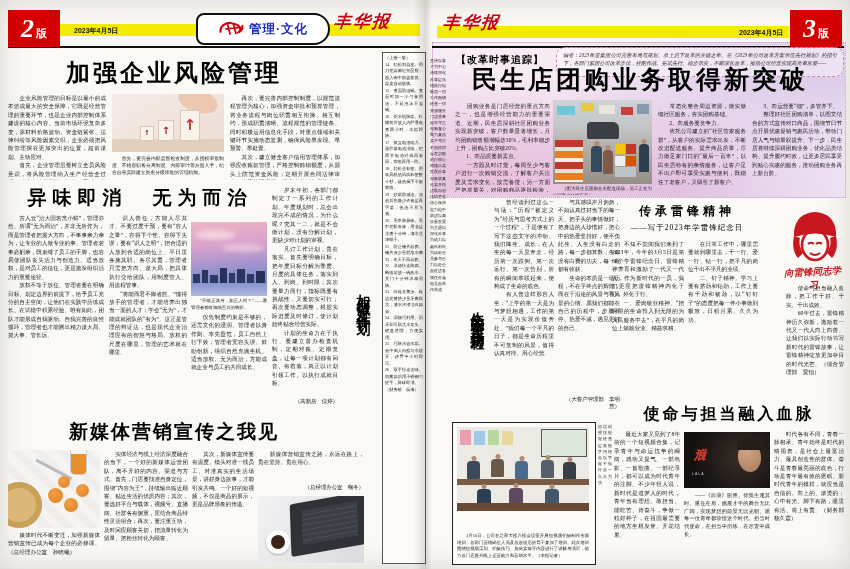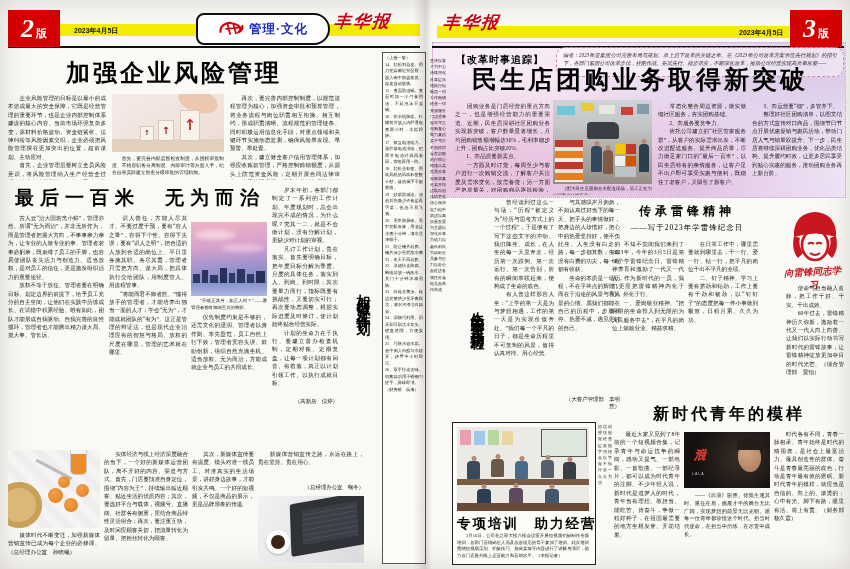--- a/index.html
+++ b/index.html
@@ -73,21 +73,21 @@
       <div class="abs" style="left:0;bottom:0;width:112px;height:13px;background:#e0d0bd;"></div>
       <div class="abs" style="left:66px;top:-4px;width:40px;height:22px;background:#ecc8b0;border-radius:46%;transform:rotate(18deg);"></div>
       <div class="abs" style="left:28px;top:32px;width:12px;height:13px;background:#f8f3ea;border:.5px solid #d8c8b8;text-align:center;font:700 7px/13px 'DejaVu Sans',sans-serif;color:#7a1f1f;">↑</div>
       <div class="abs" style="left:46px;top:26px;width:14px;height:19px;background:#f8f3ea;border:.5px solid #d8c8b8;text-align:center;font:700 10px/19px 'DejaVu Sans',sans-serif;color:#9a2525;">↑</div>
       <div class="abs" style="left:68px;top:16px;width:18px;height:29px;background:#f8f3ea;border:.5px solid #d8c8b8;text-align:center;font:700 15px/29px 'DejaVu Sans',sans-serif;color:#c03030;">↑</div>
     </div>
     <div class="abs cap" style="left:112px;top:155px;width:112px;height:26px;">　　首先，要完善内部监督检查制度，从授权审批制度、不相容职务分离制度、内部审计等方面入手，结合自身实际建立资金分级审批的管理机制。</div>
     <div class="abs col" style="left:230px;top:94px;width:110px;height:86px;">　　再次，要完善内部控制制度，以规范流程管理为核心，加强资金审批和预算管理，将业务流程与岗位职责相互衔接、相互制约，形成职责清晰、流程规范的管理链条。同时积极运用信息化手段，对重点领域和关键环节实施动态监测，确保风险早发现、早预警、早处置。
 　　其次，建立健全客户信用管理体系，加强应收账款管理，严格控制赊销额度，从源头上防范资金风险；定期开展合同法律审查，堵塞管理漏洞，提升企业抵御风险的能力，推动企业发展行稳致远。</div>
 
-    <div class="abs hl-kai" style="left:8px;top:185px;width:264px;font-size:19px;letter-spacing:6px;">最后一百米　无为而治</div>
+    <div class="abs hl-kai" style="left:8px;top:185px;width:264px;font-size:19px;letter-spacing:6px;">异味即消　无为而治</div>
     <div class="abs col" style="left:8px;top:214px;width:96px;height:204px;">　　古人云“治大国若烹小鲜”，管理亦然。所谓“无为而治”，并非无所作为，而是管理者把握大方向，不事事亲力亲为，让专业的人做专业的事。管理者若事必躬亲，既束缚了员工的手脚，也容易使团队丧失活力与创造力。适当放权，是对员工的信任，更是激发组织活力的重要途径。
 　　放权不等于放任。管理者要在明确目标、划定边界的前提下，给予员工充分的自主空间，让他们在实践中历练成长、在试错中积累经验。唯有如此，团队才能形成自我驱动、自我完善的良性循环，管理者也才能腾出精力谋大局、抓大事、管长远。</div>
     <div class="abs col" style="left:109px;top:214px;width:78px;height:204px;">　　识人善任，方能人尽其才。不要过度干预，要有“容人之量”，容得下个性、容得下失误；要有“识人之明”，把合适的人放到合适的岗位上。平日里各施其职、各尽其责，管理者只需把方向、谋大局，把具体执行交给团队，用制度管人、用流程管事。
 　　“将能而君不御者胜。”懂得放手的管理者，才能培养出独当一面的人才；学会“无为”，才能成就团队的“有为”。这正是管理的辩证法，也是现代企业治理应有的智慧与格局。放权的尺度在哪里，管理的艺术就在哪里。</div>
     <div class="abs photo" style="left:191px;top:222px;width:76px;height:74px;background:linear-gradient(175deg,#f0b4c4 0%,#d8a2cc 32%,#9a92cc 62%,#6e86c6 88%);">
       <div class="abs" style="left:4px;top:8px;width:40px;height:10px;background:rgba(255,235,240,.6);border-radius:50%;filter:blur(2px);"></div>
       <div class="abs" style="left:30px;top:22px;width:44px;height:8px;background:rgba(255,225,235,.5);border-radius:50%;filter:blur(2px);"></div>
       <div class="abs" style="left:0;top:44px;width:76px;height:18px;background:
         linear-gradient(#2e3a66,#2e3a66) 2px 8px/7px 10px no-repeat,
         linear-gradient(#2a3560,#2a3560) 11px 4px/6px 14px no-repeat,
@@ -101,20 +101,21 @@
     </div>
     <div class="abs cap" style="left:191px;top:298px;width:76px;height:13px;font-size:4.4px;">　　“不能正其身，如正人何？”——愿管理者都有海纳百川的胸怀。</div>
     <div class="abs col" style="left:191px;top:313px;width:76px;height:105px;">　　仅凭制度约束是不够的，还需文化的浸润。管理者以身作则、率先垂范，员工自然上行下效；管理者宽容失误、鼓励创新，组织自然充满生机。适当放权、无为而治，方能成就企业与员工的共同成长。</div>
 
     <div class="abs col" style="left:272px;top:186px;width:66px;height:210px;">　　岁末年初，各部门都制定了一系列的工作计划。年度规划时，总会出现完不成的情况，为什么呢？究其一二，就是不会做计划，没有分解计划，更缺少对计划的审视。
 　　凡订工作计划，贵在落实。首先要明确目标，把年度目标分解为季度、月度的具体任务，落实到人、到岗、到时限；其次要量力而行，指标既要有挑战性，又要切实可行；再次要动态调整，根据实际进度及时修订，使计划始终贴合经营实际。
 　　计划的生命力在于执行。要建立督办检查机制，定期对账、定期复盘，让每一项计划都有回音、有着落，真正以计划引领工作、以执行成就目标。</div>
     <div class="abs attr" style="left:272px;top:398px;width:66px;">（高新店　仪婷）</div>
     <div class="abs hl-kai vert" style="left:344px;top:214px;width:28px;height:170px;font-size:14px;letter-spacing:4px;">如何做好工作计划</div>
 
+    <div class="abs hl-hei" style="left:8px;top:419px;width:332px;font-size:19px;letter-spacing:2px;">新媒体营销宣传之我见</div>
     <div class="abs photo" style="left:8px;top:450px;width:92px;height:78px;background:repeating-linear-gradient(45deg,#f5f4f2 0 8px,#efeeec 8px 16px);">
       <div class="abs" style="left:-12px;top:32px;width:46px;height:46px;border-radius:50%;background:#dcb878;box-shadow:inset 0 0 0 6px #c8a058;"></div>
       <div class="abs" style="left:26px;top:18px;width:40px;height:3px;background:#b8bcc0;transform:rotate(28deg);"></div>
       <div class="abs" style="left:40px;top:38px;width:15px;height:15px;border-radius:50%;background:radial-gradient(circle at 35% 35%,#f2a048,#e07d20);"></div>
       <div class="abs" style="left:56px;top:48px;width:14px;height:14px;border-radius:50%;background:radial-gradient(circle at 35% 35%,#f2a048,#e07d20);"></div>
       <div class="abs" style="left:68px;top:34px;width:13px;height:13px;border-radius:50%;background:radial-gradient(circle at 35% 35%,#f2a048,#e07d20);"></div>
       <div class="abs" style="left:50px;top:26px;width:12px;height:12px;border-radius:50%;background:radial-gradient(circle at 35% 35%,#f2a048,#df7d20);"></div>
       <div class="abs" style="left:62px;top:0px;width:15px;height:24px;border:1px solid #ccc;border-top:none;border-radius:0 0 5px 5px;background:linear-gradient(#f6f4f1 18%,#e88f2c 18%);"></div>
     </div>
     <div class="abs col" style="left:8px;top:531px;width:92px;height:32px;">　　媒体时代不断变迁，加强新媒体营销宣传已成为每个企业的必修课。（总经理办公室　孙晓曦）</div>
@@ -236,27 +237,26 @@
         <div class="person" style="left:34px;top:32px;width:13px;height:18px;background:#6a5a4a;"></div>
         <div class="person" style="left:58px;top:34px;width:13px;height:18px;background:#4a6a8a;"></div>
         <div class="person" style="left:84px;top:33px;width:13px;height:18px;background:#55606a;"></div>
         <div class="person" style="left:106px;top:35px;width:13px;height:18px;background:#3a3f45;"></div>
         <div class="abs" style="left:0;top:52px;width:132px;height:6px;background:#7a5a42;"></div>
         <div class="person" style="left:20px;top:62px;width:14px;height:16px;background:#2c3e50;"></div>
         <div class="person" style="left:52px;top:61px;width:14px;height:16px;background:#5d4a5e;"></div>
         <div class="person" style="left:88px;top:62px;width:14px;height:16px;background:#44566a;"></div>
         <div class="abs" style="left:0;top:76px;width:132px;height:8px;background:#6a4a36;"></div>
       </div>
-      <div class="abs hl-hei" style="left:4px;top:92px;width:132px;font-size:13.5px;letter-spacing:2px;">专项培训　助力经营</div>
       <div class="abs cap" style="left:4px;top:110px;width:132px;height:27px;font-size:4.4px;">　　3月16日，公司在总部大楼六楼会议室开展短视频拍摄制作专项培训，各部门营销岗位人员及各连锁店的骨干参加了培训。此次培训围绕短视频策划、拍摄技巧、剪辑实操等内容进行了讲解与演示，助力各门店提升线上运营能力和营销水平。（本报记者）</div>
     </div>
 
     <div class="abs tiny" style="left:173px;top:424px;width:14px;height:138px;font-size:4px;">抓培训强技能促经营提效能学用结合以学促干知行合一久久为功</div>
 
-    <div class="abs hl-hei" style="left:189px;top:404px;width:230px;font-size:16px;letter-spacing:3px;">新时代青年的模样</div>
+    <div class="abs hl-hei" style="left:189px;top:404px;width:230px;font-size:16px;letter-spacing:3px;">使命与担当融入血脉</div>
     <div class="abs col" style="left:189px;top:430px;width:66px;height:133px;">　　最近大家又见到了8年前的一个短视频合集，记录青年与命运抗争的瞬间，感动又提气。一部电影、一首歌曲、一部纪录片，都可以成为时代青年的注脚。不少年轻人说，新时代是追梦人的时代，青年当有理想、敢担当、能吃苦、肯奋斗，争做一粒好种子，在祖国最需要的地方生根发芽、开花结果。</div>
     <div class="abs photo" style="left:259px;top:432px;width:86px;height:56px;background:radial-gradient(circle at 66% 45%,#3a2e28,#141110 72%);">
       <div class="abs" style="left:54px;top:10px;width:23px;height:30px;border-radius:50%;background:radial-gradient(circle at 40% 35%,#d0a482,#a87a5c);transform:rotate(-6deg);"></div>
       <div class="abs" style="left:53px;top:6px;width:25px;height:12px;border-radius:50% 50% 0 0;background:#241d18;"></div>
       <div class="abs posterTxt" style="left:7px;top:6px;">后浪</div>
       <div class="abs posterSub" style="left:8px;top:40px;">LALA</div>
     </div>
     <div class="abs col" style="left:259px;top:492px;width:86px;height:71px;font-size:5.2px;">　　——《后浪》剧照。你我生逢其时、重任在肩，施展才干的舞台无比广阔，实现梦想的前景无比光明。愿每一位青年都珍惜这个时代、担当时代使命，在担当中历练，在尽责中成长。</div>
     <div class="abs col" style="left:349px;top:430px;width:70px;height:133px;">　　时代各有不同，青春一脉相承。青年始终是时代的晴雨表，是社会上最富活力、最具创造性的群体。奋斗是青春最亮丽的底色，行动是青年最有效的磨砺。新时代青年的模样，就应当是自信的、向上的、滚烫的：心中有光、脚下有路，眼里有活、肩上有责。（财务部　杨久霞）</div>
   </div>

